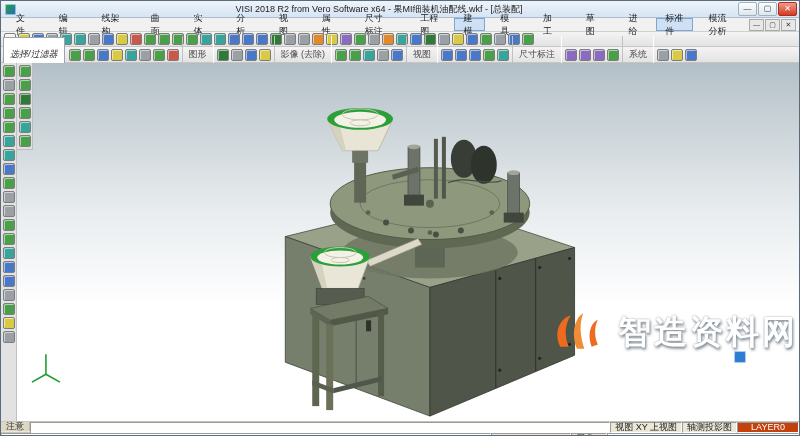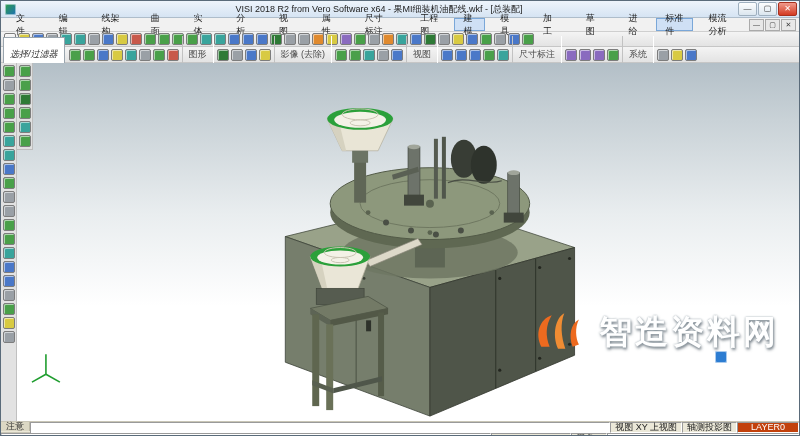--- a/index.html
+++ b/index.html
@@ -44,21 +44,21 @@
   .main{display:flex;height:358px;}
   .left-strip{width:16px;background:#e2e2e2;border-right:1px solid #c0c0c0;display:flex;
               flex-direction:column;align-items:center;padding-top:1px;box-sizing:border-box;}
   .left-strip .tbicon{margin:1px 0;}
   .viewport{position:relative;flex:1;overflow:hidden;cursor:crosshair;
             background:linear-gradient(180deg,#b3bfc7 0%,#c9d2d7 16%,#e9edef 42%,#ffffff 68%,#ffffff 100%);}
   .float-toolbar{position:absolute;left:0;top:0;width:15px;background:#e0e0e0;border-right:1px solid #bdbdbd;
                  border-bottom:1px solid #bdbdbd;display:flex;flex-direction:column;align-items:center;padding:1px 0;}
   .model-svg{position:absolute;inset:0;}
   
-  .watermark{position:absolute;right:20px;top:246px;display:flex;align-items:center;gap:15px;pointer-events:none;}
+  .watermark{position:absolute;right:1px;top:246px;display:flex;align-items:center;gap:15px;pointer-events:none;}
   .wm-text{font-size:33px;font-weight:bold;letter-spacing:3px;color:#ffffff;white-space:nowrap;
            text-shadow:0 0 2px #9aa6ae,1px 2px 3px rgba(90,102,112,.85);}
   .wm-badge{position:absolute;right:52px;bottom:-8px;width:12px;height:12px;border-radius:2px;
             background:#2d7dd2;box-shadow:inset 0 0 0 1px rgba(255,255,255,.6);}
   
   .commandbar,.statusbar{height:10px;display:flex;align-items:flex-start;background:#ebe8d8;
                          border-top:1px solid #c9c6b6;font-size:9px;line-height:9px;}
   .prompt{padding:0 5px;display:flex;align-items:center;background:#dcd8c4;border-right:1px solid #bdb9a6;
           color:#333;white-space:nowrap;}
   .cmd-input{flex:1;border:1px solid;border-color:#9a9a9a #fff #fff #9a9a9a;background:#fff;

